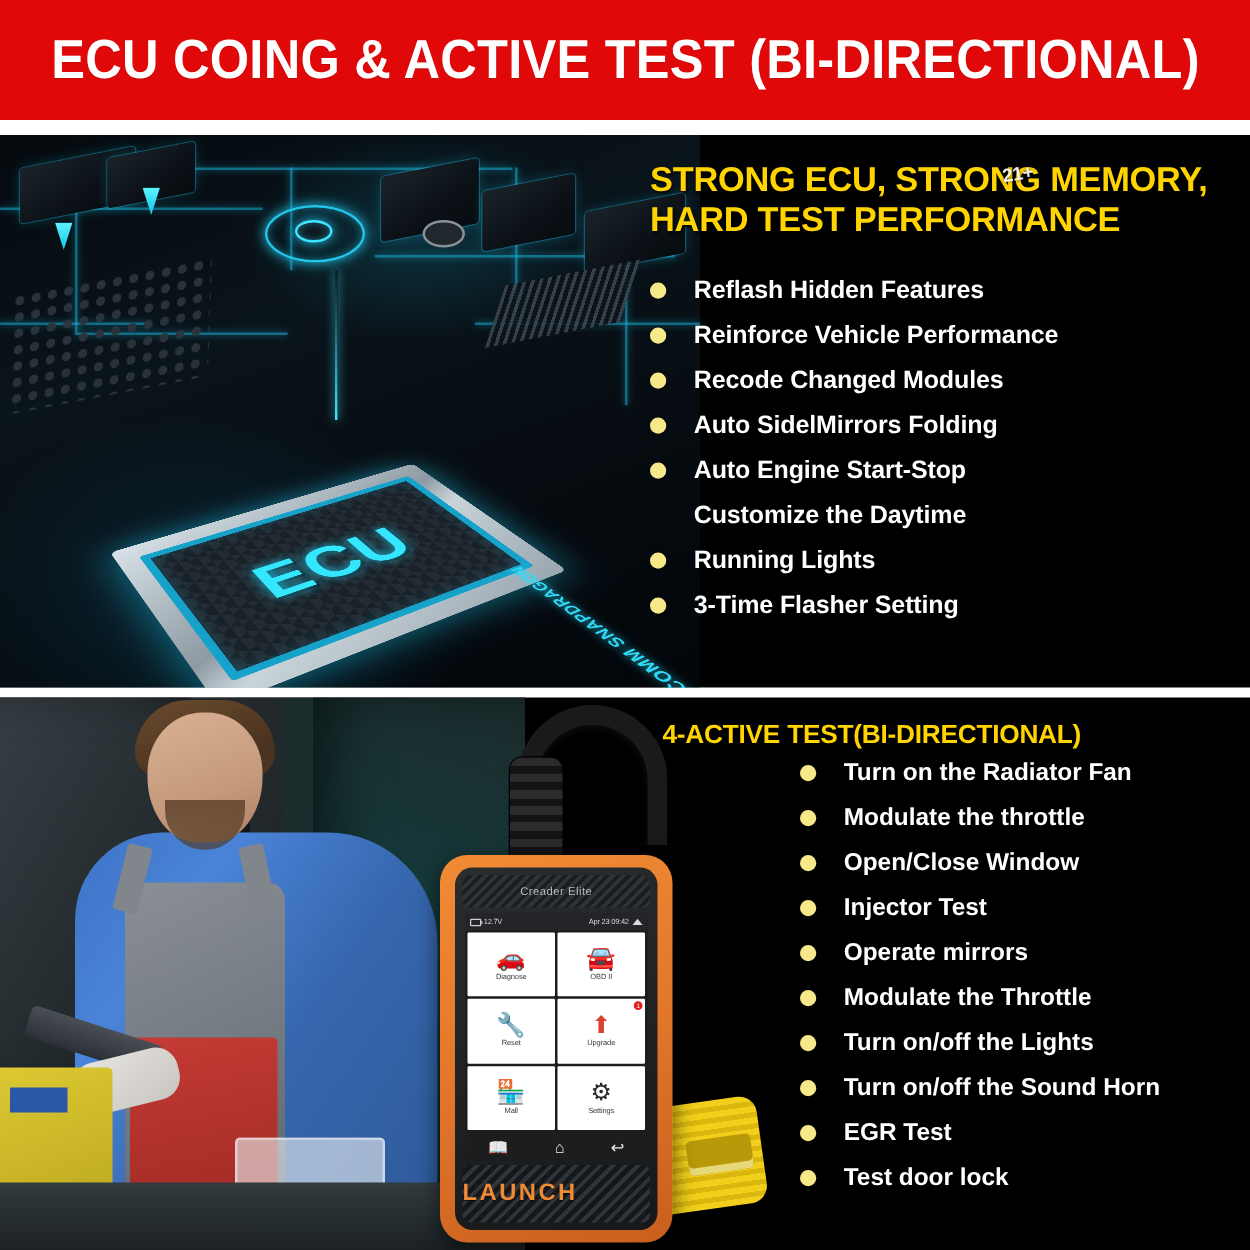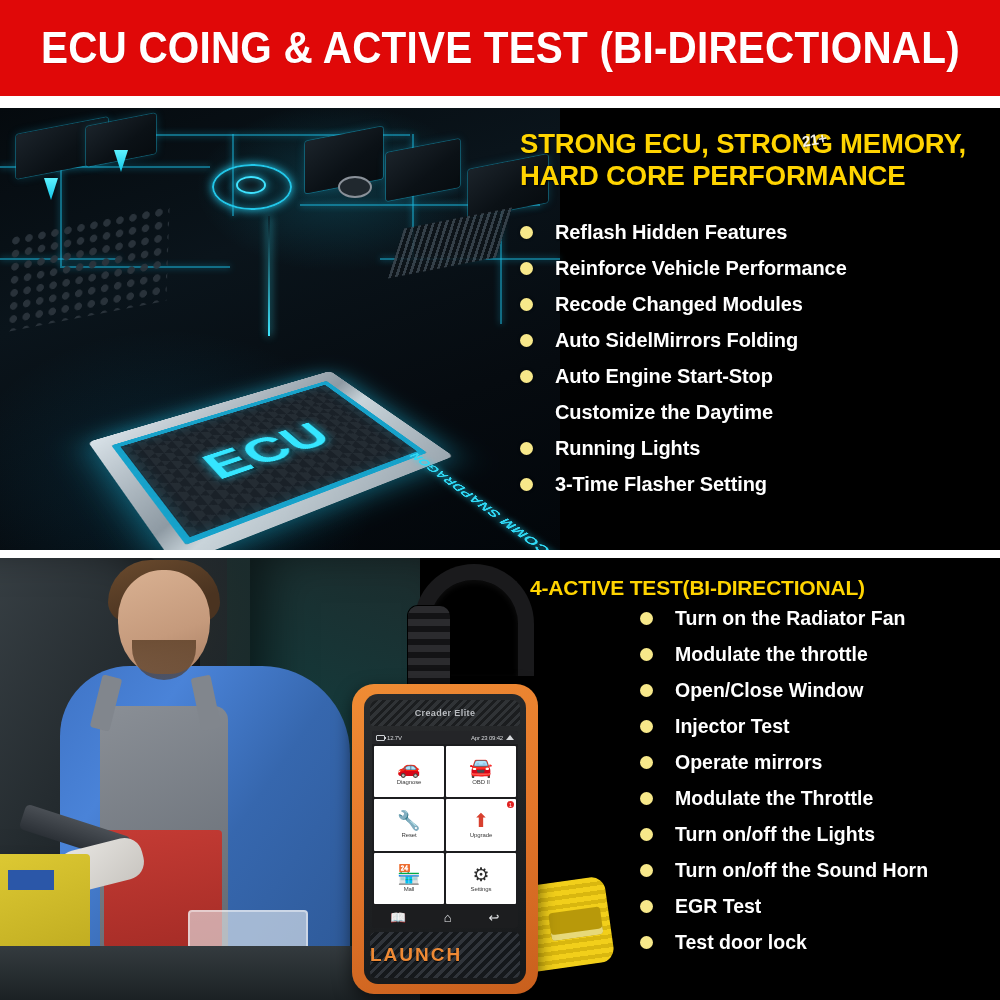--- a/index.html
+++ b/index.html
@@ -270,21 +270,21 @@
     border-radius:14px;
     padding:6px;
     display:flex; flex-direction:column;
   }
   .device-top {
     height:26px;
     background: repeating-linear-gradient(135deg,#303336 0 3px,#1b1d1f 3px 6px);
     border-radius:8px 8px 4px 4px;
     display:flex; align-items:center; justify-content:center;
   }
-  .brand-top { color:#b9bcc0; font-size:9px; font-weight:700; letter-spacing:.4px; }
+  .brand-top { color:#b9bcc0; font-size:9px; font-weight:400; letter-spacing:.4px; }
   .screen {
     flex:1 1 auto; margin:5px 2px 0 2px;
     background:#1c1d1f;
     border-radius:3px;
     display:flex; flex-direction:column;
     overflow:hidden;
   }
   .statusbar {
     height:13px; background:#242528;
     display:flex; align-items:center; justify-content:space-between;
@@ -405,21 +405,21 @@
         <div class="ecu-die">
           <span class="ecu-txt">ECU</span>
           <span class="ecu-sub">QUALCOMM SNAPDRAGON</span>
         </div>
       </div>
     </div>
 
     <div class="p1-text">
       <div class="head-yellow">
         <div>STRONG ECU, STRONG MEMORY,</div>
-        <div>HARD CORE PERFORMANCE</div>
+        <div>HARD TEST PERFORMANCE</div>
         <span class="wm">21+</span>
       </div>
 
       <ul class="bullets">
         <li>
             <span class="dot"></span>
             <span>Reflash Hidden Features</span>
           </li>
         <li>
             <span class="dot"></span>

